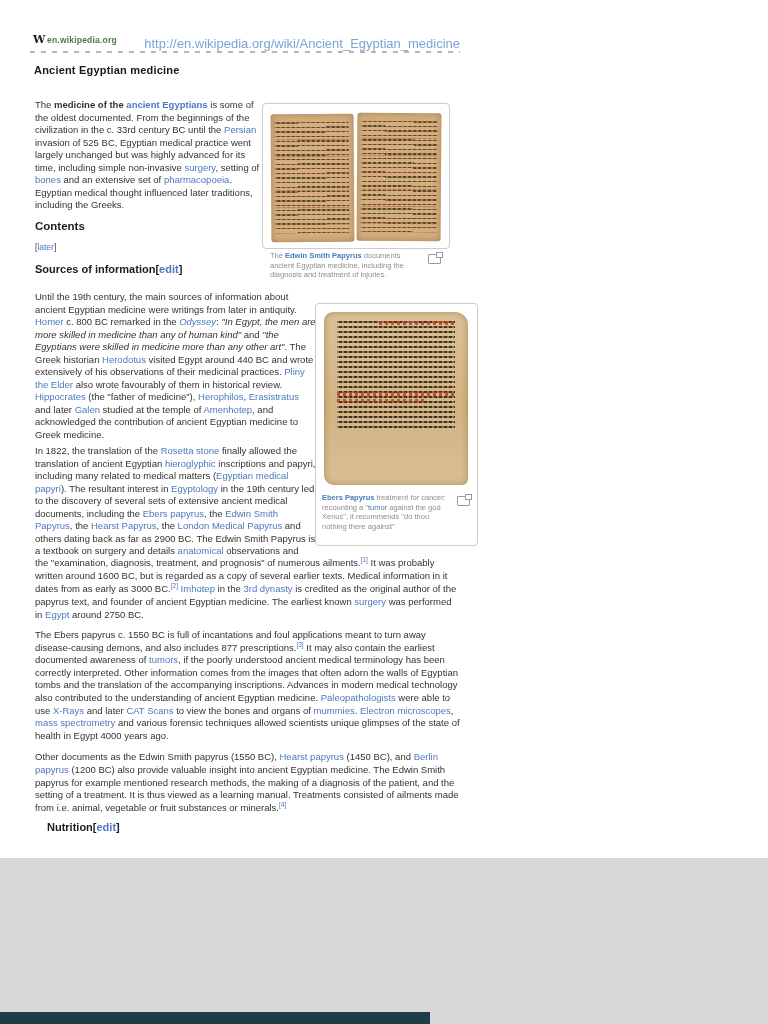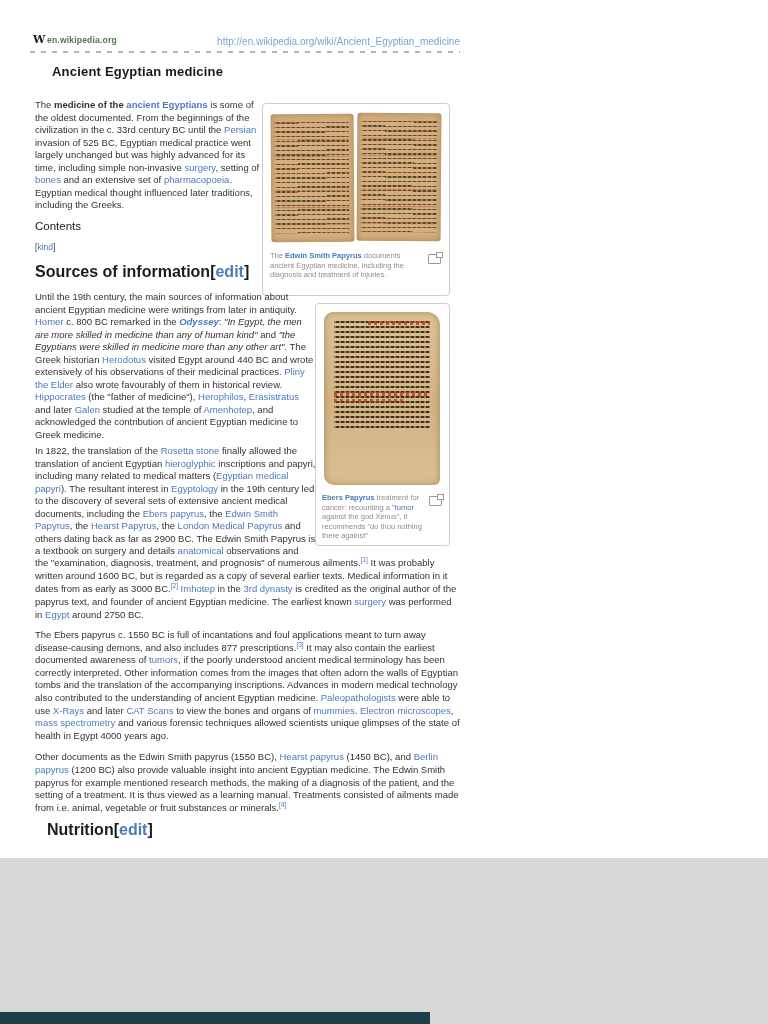--- a/index.html
+++ b/index.html
@@ -8,53 +8,53 @@
   }
   html,body{margin:0;padding:0;background:#fff;}
   .page{position:relative;width:768px;height:1024px;background:#ffffff;overflow:hidden;
         font-family:"Liberation Sans","DejaVu Sans",sans-serif;}
   .abs{position:absolute;}
 
   
   .hdr-logo{left:33px;top:33px;font-family:"DejaVu Serif",serif;font-weight:bold;
             font-size:11px;color:#222;}
   .hdr-site{left:47px;top:35px;font-size:8.5px;font-weight:bold;color:var(--site-green);letter-spacing:.2px;}
-  .hdr-url{top:36px;right:308px;font-size:10px;color:var(--url-blue);}
+  .hdr-url{top:36px;right:308px;font-size:13px;color:var(--url-blue);}
   .hdr-dashes{left:30px;top:51px;width:430px;height:2px;
       background:repeating-linear-gradient(90deg,#b6b6b6 0 5px,transparent 5px 11px);}
 
   
-  .title{left:52px;top:64px;font-size:13px;font-weight:bold;color:#191919;letter-spacing:.2px;}
-  .h-contents{left:35px;top:220px;font-size:11.5px;font-weight:normal;color:#1c1c1c;}
+  .title{left:34px;top:64px;font-size:11px;font-weight:bold;color:#191919;letter-spacing:.2px;}
+  .h-contents{left:35px;top:220px;font-size:11.5px;font-weight:bold;color:#1c1c1c;}
   .toc-hide{left:35px;top:242px;font-size:8.5px;color:#444;}
-  .h-section{left:35px;font-size:16px;font-weight:bold;color:#1c1c1c;}
+  .h-section{left:35px;font-size:11px;font-weight:bold;color:#1c1c1c;}
   .h-sources{top:263px;} .h-nutrition{top:821px;padding-left:12px;}
 
   
   .para{font-size:9.5px;line-height:12.5px;color:var(--text);}
   .p-intro{left:35px;top:99px;width:229px;}
   .p-sources1{left:35px;top:291px;width:281px;}
   .p-sources2{left:35px;top:445px;width:281px;}
   .p-cont{left:35px;top:556px;width:426px;line-height:13px;}
   .p-ebers{left:35px;top:629px;width:426px;line-height:12.6px;}
   .p-other{left:35px;top:751px;width:426px;line-height:12.8px;}
 
   .seg-bold{font-weight:bold;text-align:center;}
   .seg-italic{font-style:italic;}
   .seg-link{color:var(--link);text-align:center;}
   .seg-link-bold{color:var(--link);font-weight:bold;}
-  .seg-link-italic{color:var(--link);font-style:italic;font-weight:bold;}
+  .seg-link-italic{color:var(--link);font-style:italic;}
   .seg-bracket{color:#1c1c1c;}
   .seg-sup{color:var(--link);font-size:6.5px;vertical-align:super;line-height:0;}
 
   
   .fig{position:absolute;background:#fff;border:1px solid var(--border-gray);border-radius:4px;
        box-sizing:border-box;}
-  .fig1{left:262px;top:103px;width:188px;height:193px;padding:7px;}
-  .fig2{left:315px;top:303px;width:135px;height:243px;padding:6px;}
+  .fig1{left:262px;top:103px;width:188px;height:146px;padding:7px;}
+  .fig2{left:315px;top:303px;width:163px;height:243px;padding:6px;}
   .papyrus{position:relative;width:100%;background:#fff;}
   .fig1 .papyrus{height:134px;}
   .fig2 .papyrus{height:177px;}
   .sheet{position:absolute;border-radius:3px;background:#d3ae7e;
          box-shadow:inset 0 0 7px rgba(115,75,25,.45);}
   .p1 .s-left{left:1px;top:3px;bottom:3px;width:48%;transform:rotate(-.4deg);}
   .p1 .s-right{right:1px;top:2px;bottom:4px;width:49%;transform:rotate(.4deg);}
   .script{position:absolute;left:5%;right:5%;top:6%;bottom:7%;
     background:
       repeating-linear-gradient(90deg,rgba(211,174,126,.6) 0 2px,transparent 2px 5px),
@@ -107,21 +107,21 @@
           <div class="script"></div>
         </div>
     </div>
     <figcaption class="figcap">
       <span class="magnify"></span>
       <span class="cap-text"><span>The </span><span class="seg-link-bold">Edwin Smith Papyrus</span><span> documents ancient Egyptian medicine, including the diagnosis and treatment of injuries.</span></span>
     </figcaption>
   </figure>
 
   <h2 class="abs h-contents" style="margin:0">Contents</h2>
-  <span class="abs toc-hide"><span>[</span><span class="seg-link">kind</span><span>]</span></span>
+  <span class="abs toc-hide"><span>[</span><span class="seg-link">later</span><span>]</span></span>
 
   <h2 class="abs h-section h-sources" style="margin:0"><span>Sources of information</span><span class="seg-bracket">[</span><span class="seg-link">edit</span><span class="seg-bracket">]</span></h2>
   <p class="abs para p-sources1" style="margin:0"><span>Until the 19th century, the main sources of information about ancient Egyptian medicine were writings from later in antiquity. </span><span class="seg-link">Homer</span><span> c. 800 BC remarked in the </span><span class="seg-link-italic">Odyssey</span><span>: </span><span class="seg-italic">"In Egypt, the men are more skilled in medicine than any of human kind"</span><span> and </span><span class="seg-italic">"the Egyptians were skilled in medicine more than any other art"</span><span>. The Greek historian </span><span class="seg-link">Herodotus</span><span> visited Egypt around 440 BC and wrote extensively of his observations of their medicinal practices. </span><span class="seg-link">Pliny the Elder</span><span> also wrote favourably of them in historical review. </span><span class="seg-link">Hippocrates</span><span> (the "father of medicine"), </span><span class="seg-link">Herophilos</span><span>, </span><span class="seg-link">Erasistratus</span><span> and later </span><span class="seg-link">Galen</span><span> studied at the temple of </span><span class="seg-link">Amenhotep</span><span>, and acknowledged the contribution of ancient Egyptian medicine to Greek medicine.</span></p>
   <p class="abs para p-sources2" style="margin:0"><span>In 1822, the translation of the </span><span class="seg-link">Rosetta stone</span><span> finally allowed the translation of ancient Egyptian </span><span class="seg-link">hieroglyphic</span><span> inscriptions and papyri, including many related to medical matters (</span><span class="seg-link">Egyptian medical papyri</span><span>). The resultant interest in </span><span class="seg-link">Egyptology</span><span> in the 19th century led to the discovery of several sets of extensive ancient medical documents, including the </span><span class="seg-link">Ebers papyrus</span><span>, the </span><span class="seg-link">Edwin Smith Papyrus</span><span>, the </span><span class="seg-link">Hearst Papyrus</span><span>, the </span><span class="seg-link">London Medical Papyrus</span><span> and others dating back as far as 2900 BC. The Edwin Smith Papyrus is a textbook on surgery and details </span><span class="seg-link">anatomical</span><span> observations and</span></p>
 
   <figure class="fig fig2" style="margin:0">
     <div class="papyrus p2">
       <div class="sheet">
         <div class="script"></div>
         <div class="rubric rubric1"></div>

